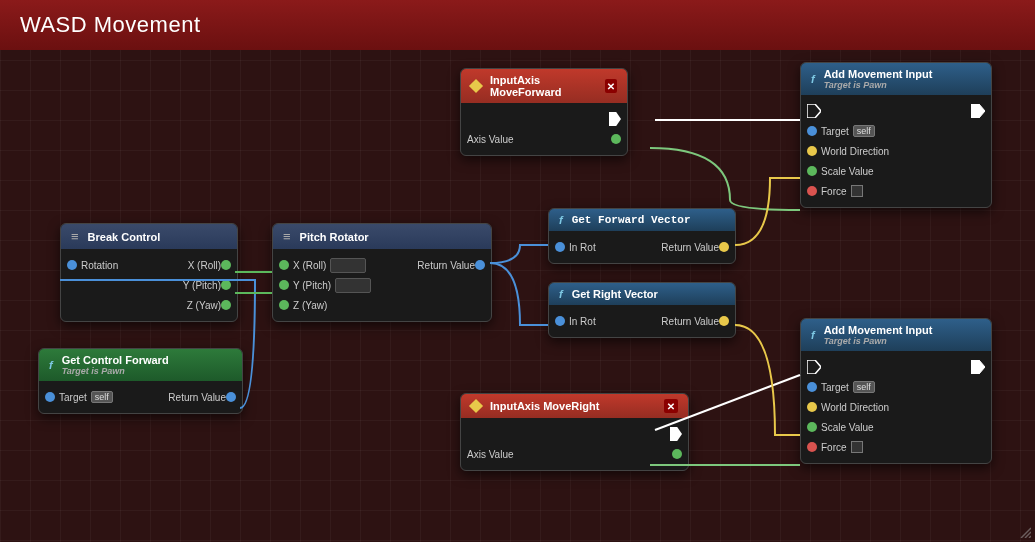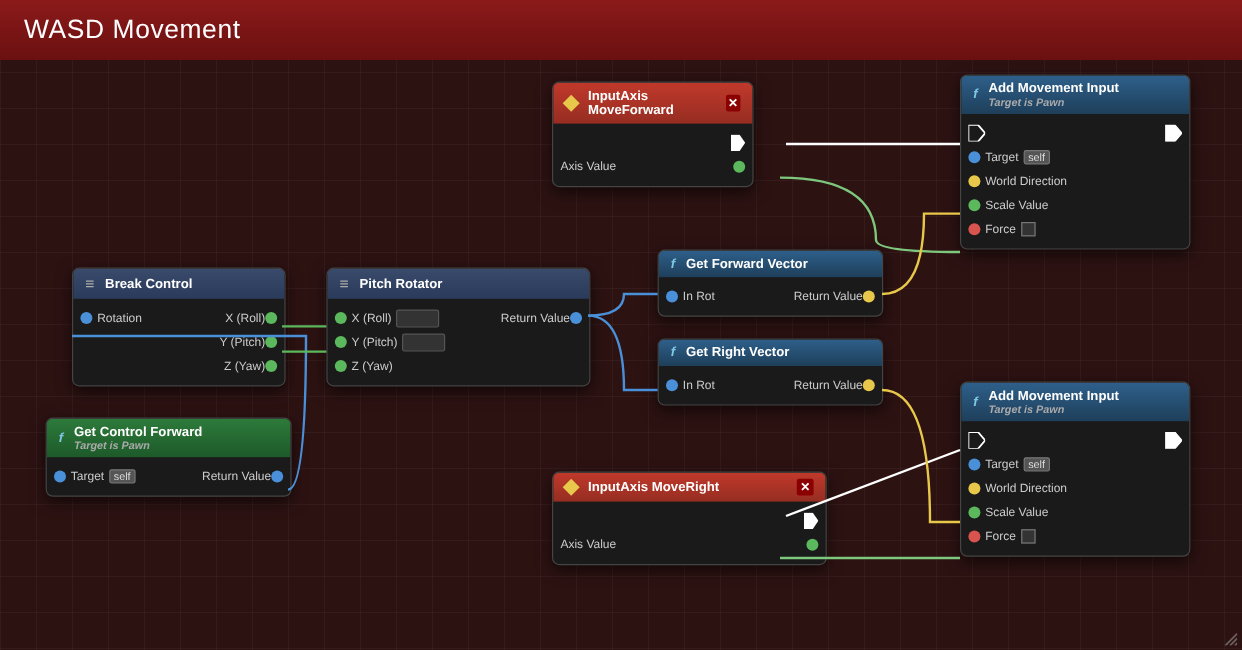--- a/index.html
+++ b/index.html
@@ -283,21 +283,21 @@
       <div class="node-row-right">
         <span class="pin pin-green"></span>
       </div>
     </div>
   </div>
 </div>
 
 <div class="node" style="left:548px; top:208px; width:188px;">
   <div class="node-header header-blue">
     <span class="function-icon">f</span>
-    <span class="node-title" style="margin-left:4px;">Get Forward Vector</span>
+    <span class="node-title" style="margin-left:4px;font-family:Liberation Mono, monospace;">Get Forward Vector</span>
   </div>
   <div class="node-body">
     <div class="node-row">
       <div class="node-row-left">
         <span class="pin pin-blue"></span>
         <span class="node-label">In Rot</span>
       </div>
       <div class="node-row-right">
         <span class="node-label">Return Value</span>
         <span class="pin pin-yellow"></span>

